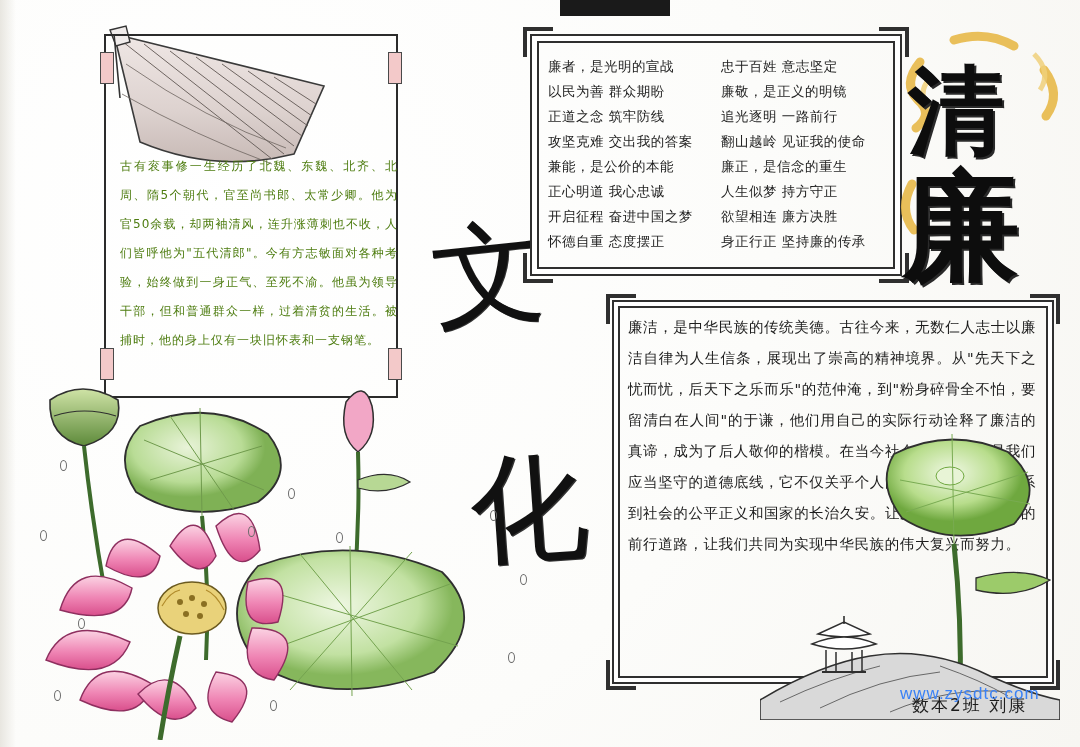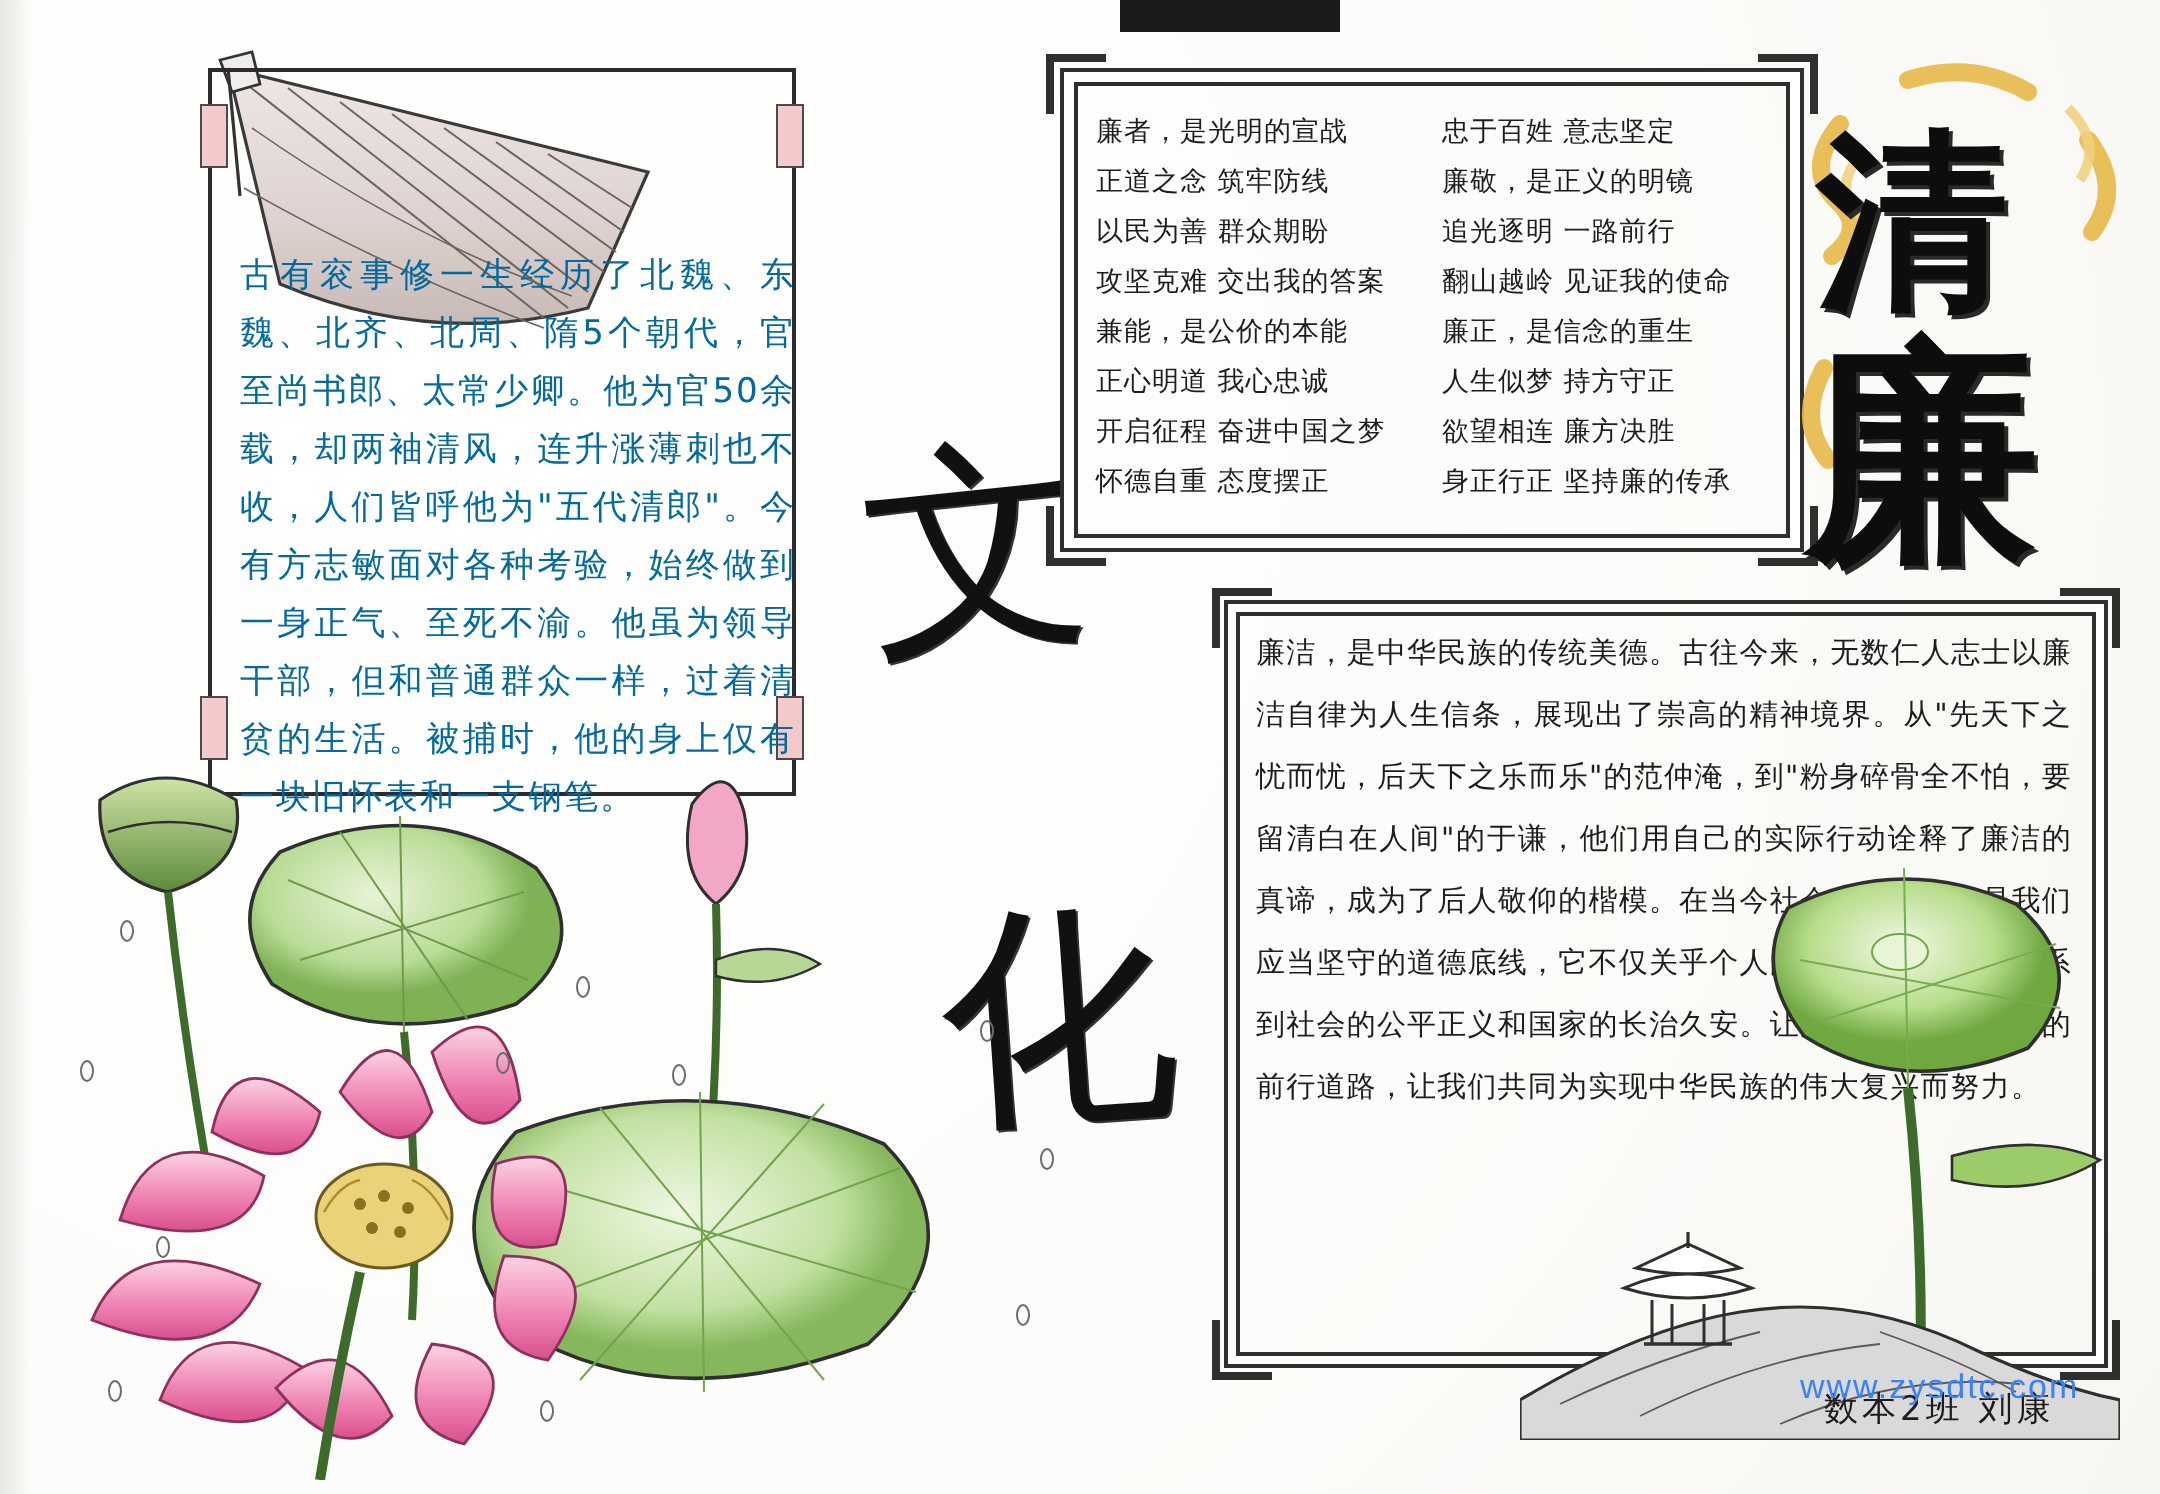--- a/index.html
+++ b/index.html
@@ -51,27 +51,27 @@
     background: #f3c9c9;
     border: 1px solid #4a4a4a;
   }
   .tab-tl { left: -6px; top: 16px; }
   .tab-tr { right: -6px; top: 16px; }
   .tab-bl { left: -6px; bottom: 16px; }
   .tab-br { right: -6px; bottom: 16px; }
 
   #left-text {
     position: absolute;
-    left: 108px; top: 124px;
+    left: 108px; top: 152px;
     width: 278px;
     padding: 0 12px;
     font-family: "DejaVu Sans", sans-serif;
-    font-size: 17px;
+    font-size: 12px;
     line-height: 29px;
-    color: #0369a1;
+    color: #4d7c0f;
     letter-spacing: 1px;
     text-align: justify;
   }
 
   
   #calli-wen {
     left: 432px; top: 200px;
     font-size: 112px;
     color: #111;
     font-family: "DejaVu Serif", serif;
@@ -234,22 +234,22 @@
 
   <div id="poem-box" class="abs">
     <span class="corner-L cL1"></span>
     <span class="corner-L cL2"></span>
     <span class="corner-L cL3"></span>
     <span class="corner-L cL4"></span>
   </div>
   <div id="poem-inner" class="abs">
     <div class="col">
       <div class="line">廉者，是光明的宣战</div>
+      <div class="line">以民为善  群众期盼</div>
       <div class="line">正道之念  筑牢防线</div>
-      <div class="line">以民为善  群众期盼</div>
       <div class="line">攻坚克难  交出我的答案</div>
       <div class="line">兼能，是公价的本能</div>
       <div class="line">正心明道  我心忠诚</div>
       <div class="line">开启征程  奋进中国之梦</div>
       <div class="line">怀德自重  态度摆正</div>
     </div>
     <div class="col">
       <div class="line">忠于百姓  意志坚定</div>
       <div class="line">廉敬，是正义的明镜</div>
       <div class="line">追光逐明  一路前行</div>

